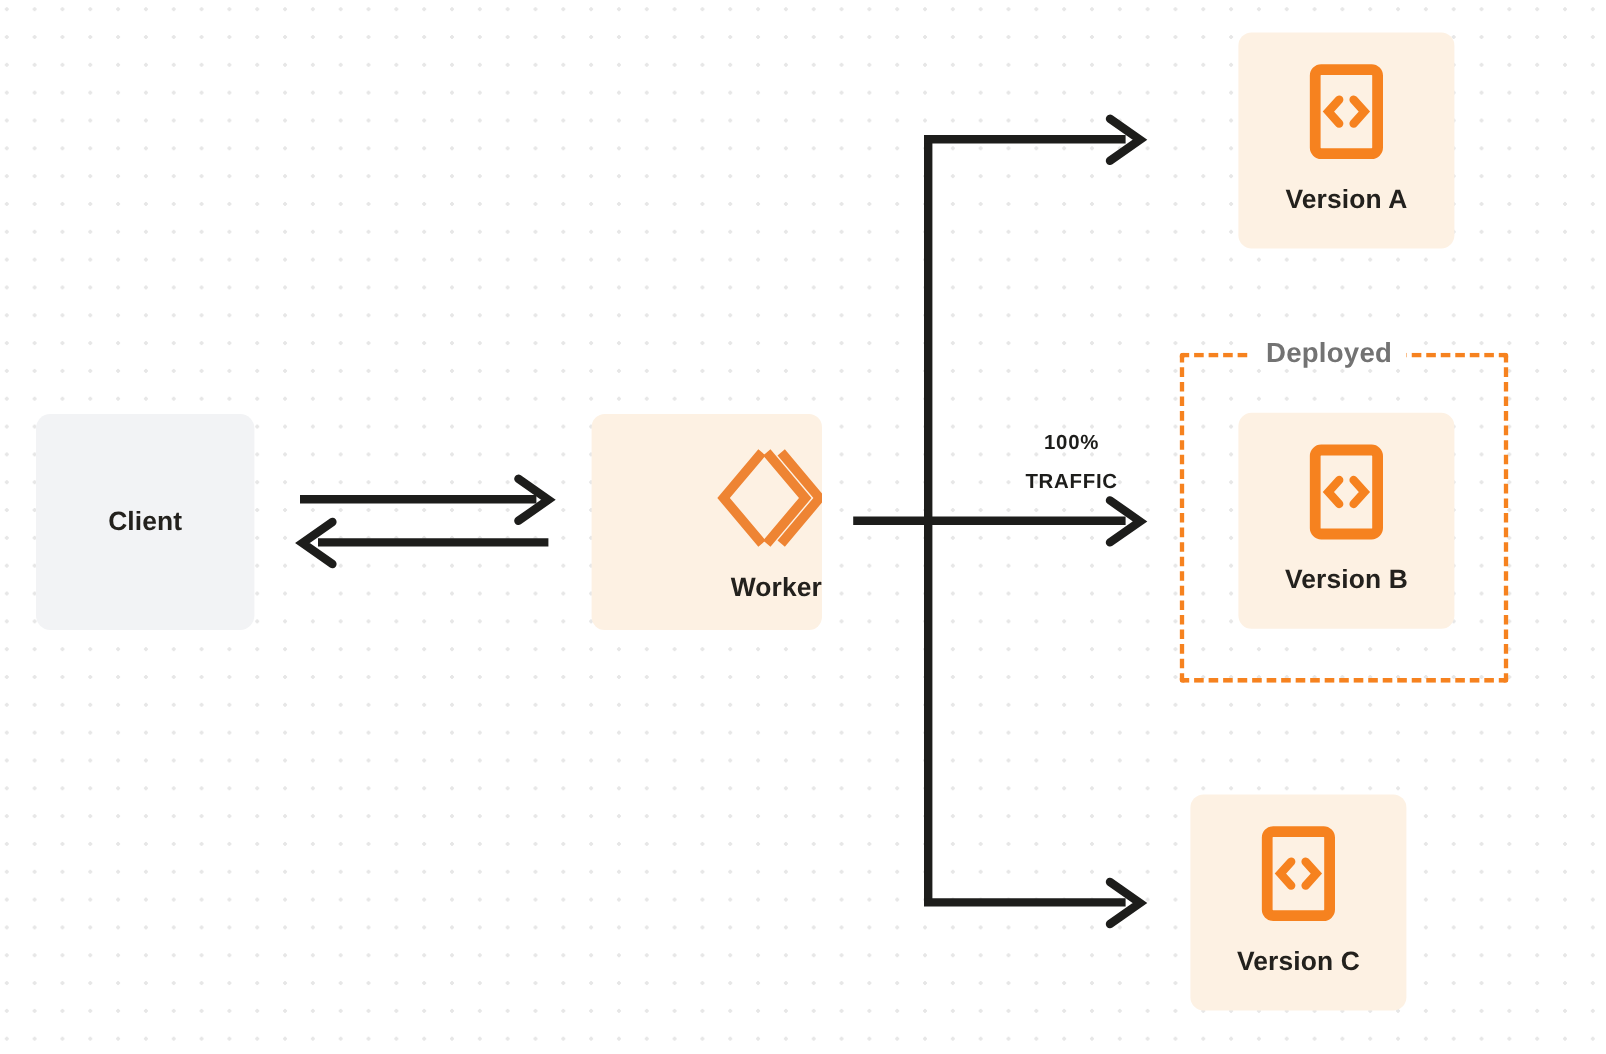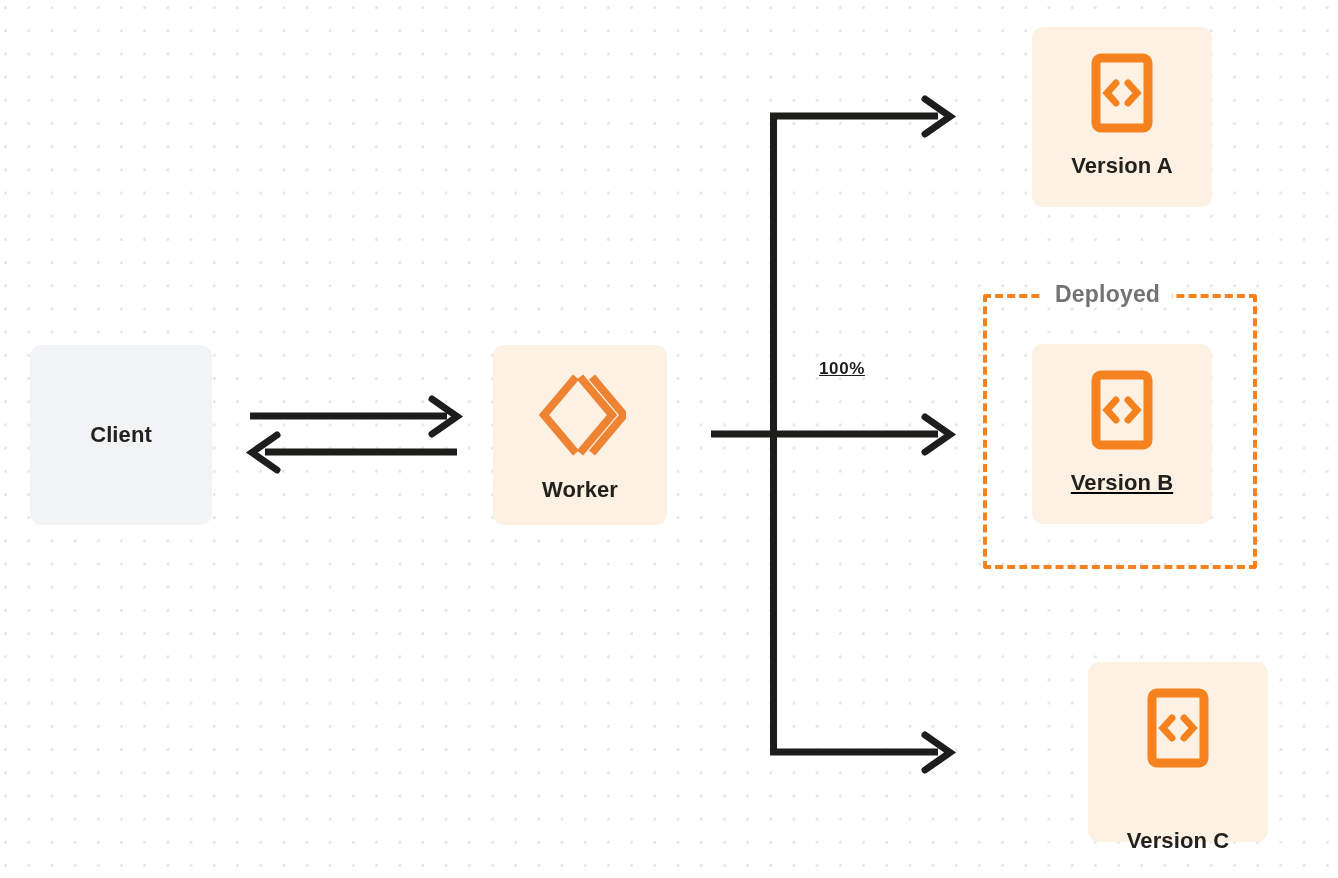--- a/index.html
+++ b/index.html
@@ -43,36 +43,37 @@
   }
 
   .node.gray  { background: #f2f3f5; justify-content: center; }
   .node.cream { background: #fdf1e3; border-radius: 11px; }
 
   #client-node {
     left: 30px; top: 345px; width: 182px; height: 180px;
   }
 
   #worker-node {
-    left: 493px; top: 345px; width: 174px; height: 180px;
+    left: 493px; top: 345px; width: 192px; height: 180px;
     justify-content: flex-start;
     padding-top: 26px;
+    align-items: flex-end;
   }
   #worker-node .node-label { margin-top: 20px; }
 
   .version-node {
     width: 180px; height: 180px;
     justify-content: flex-start;
     padding-top: 26px;
   }
   .version-node .node-label { margin-top: 22px; }
 
   #version-a-node { left: 1032px; top: 27px; }
-  #version-b-node { left: 1032px; top: 344px; text-decoration: underline; }
-  #version-c-node { left: 1088px; top: 662px; gap: 40px; }
+  #version-b-node { left: 1032px; top: 344px; }
+  #version-c-node { left: 992px; top: 662px; }
 
   
   .icon-wrap { display: block; line-height: 0; }
 
   
   #deployed-box {
     position: absolute;
     left: 983px; top: 294px;
     width: 274px; height: 275px;
     border: 4px dashed #f6821f;
@@ -96,29 +97,28 @@
   #connectors {
     position: absolute;
     left: 0; top: 0;
     width: 1338px; height: 878px;
     pointer-events: none;
   }
 
   
   #traffic-label {
     position: absolute;
-    left: 769px; top: 352px;
+    left: 820px; top: 352px;
     width: 146px;
     text-align: center;
     color: #1d1d1b;
     font-size: 17px;
     font-weight: 700;
     letter-spacing: 0.6px;
     line-height: 33px;
-    text-decoration: underline;
   }
   #traffic-label .tl-line { display: block; white-space: nowrap; }
 </style>
 </head>
 <body>
 
 <div id="canvas">
 
   <svg id="connectors" viewBox="0 0 1338 878" width="1338" height="878" aria-hidden="true">
 
@@ -142,20 +142,21 @@
       <line x1="711" y1="434" x2="938" y2="434" stroke="#1d1d1b" stroke-width="7" stroke-linecap="butt"></line>
       <polyline points="925,417 950,434.5 925,452" fill="none" stroke="#1d1d1b" stroke-width="7" stroke-linecap="round" stroke-linejoin="miter"></polyline>
 
       <line x1="770" y1="752" x2="938" y2="752" stroke="#1d1d1b" stroke-width="7" stroke-linecap="butt"></line>
       <polyline points="925,735 950,752.5 925,770" fill="none" stroke="#1d1d1b" stroke-width="7" stroke-linecap="round" stroke-linejoin="miter"></polyline>
     </g>
   </svg>
 
   <div id="traffic-label">
     <span class="tl-line">100%</span>
+    <span class="tl-line">TRAFFIC</span>
   </div>
 
   <div id="client-node" class="node gray">
     <span class="node-label">Client</span>
   </div>
 
   <div id="worker-node" class="node cream">
     <span class="icon-wrap">
       <svg width="92" height="88" viewBox="0 0 92 88" fill="none" aria-hidden="true">
 

